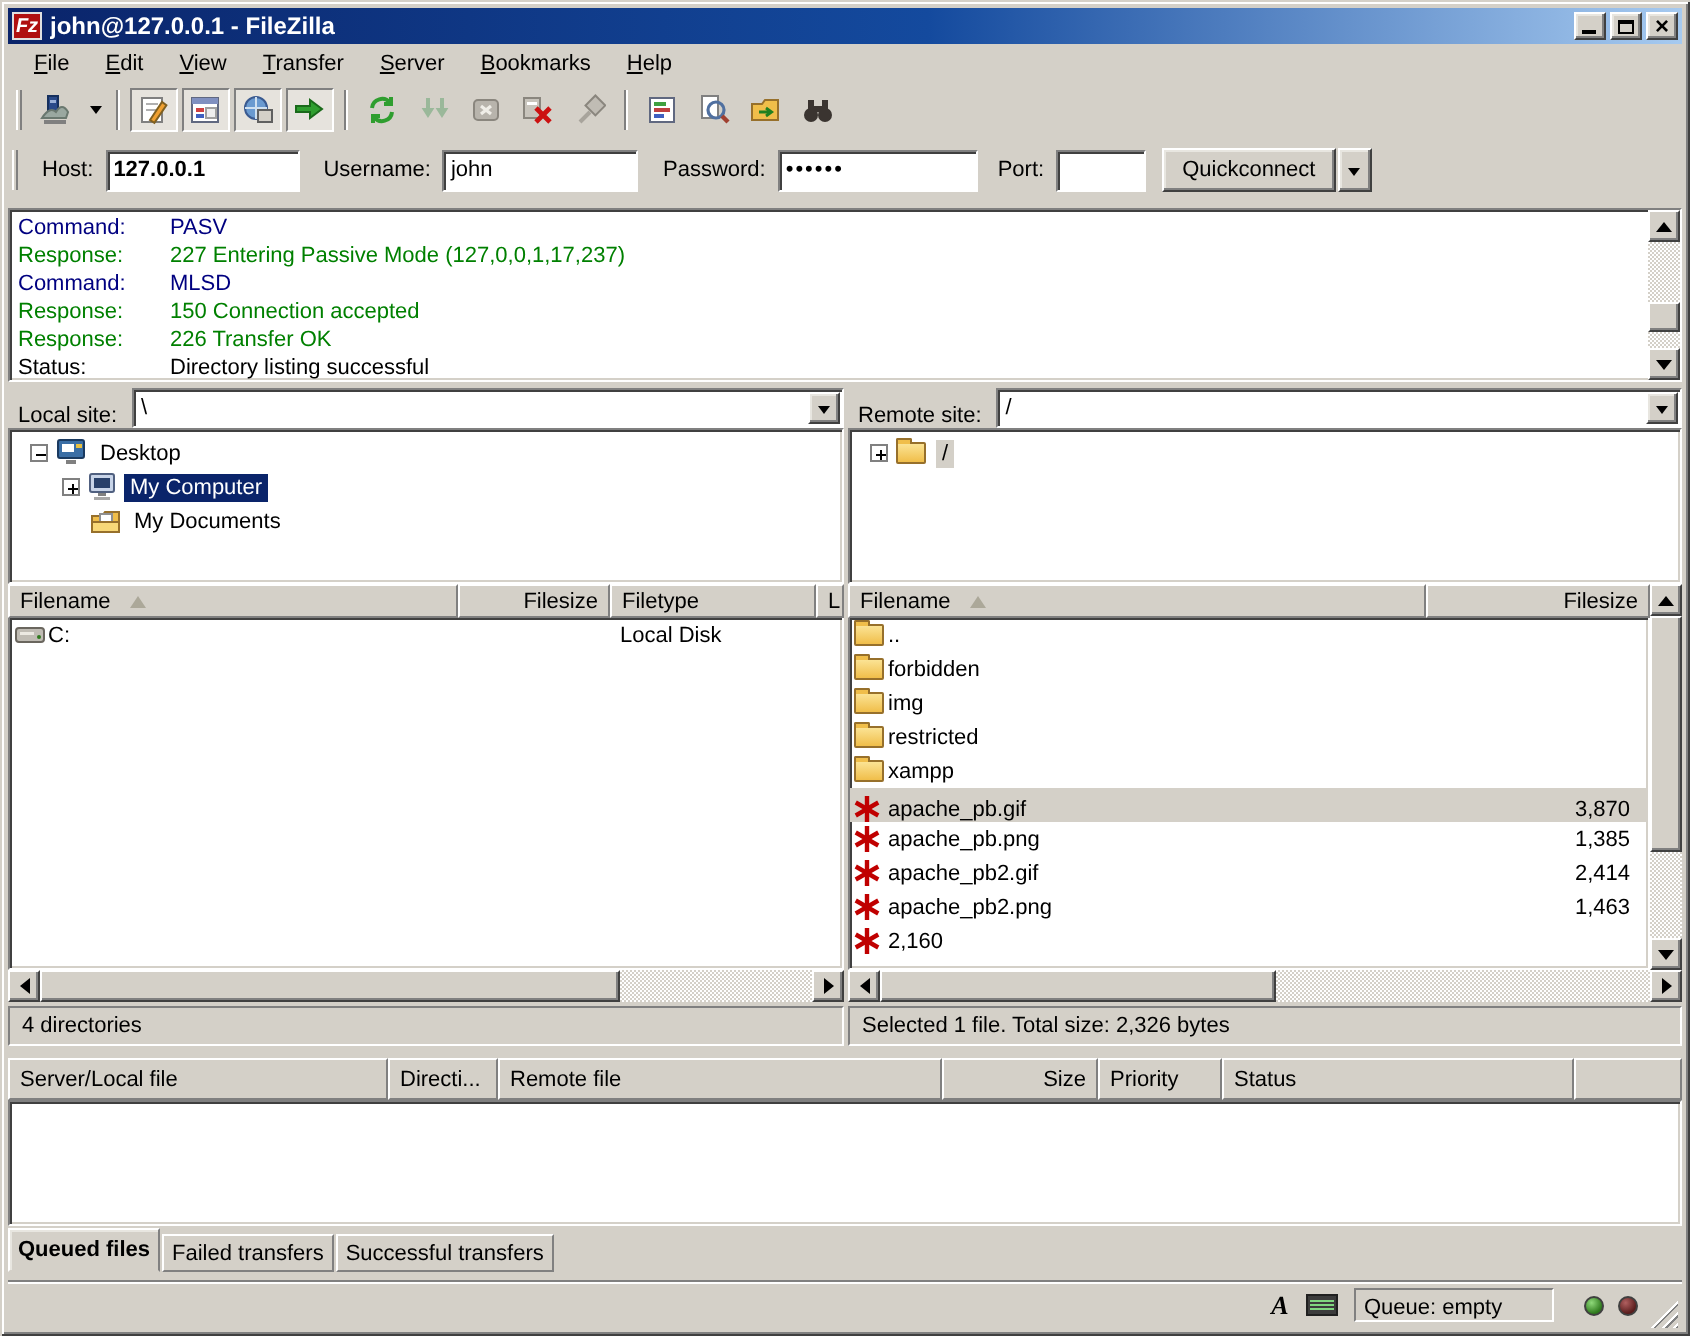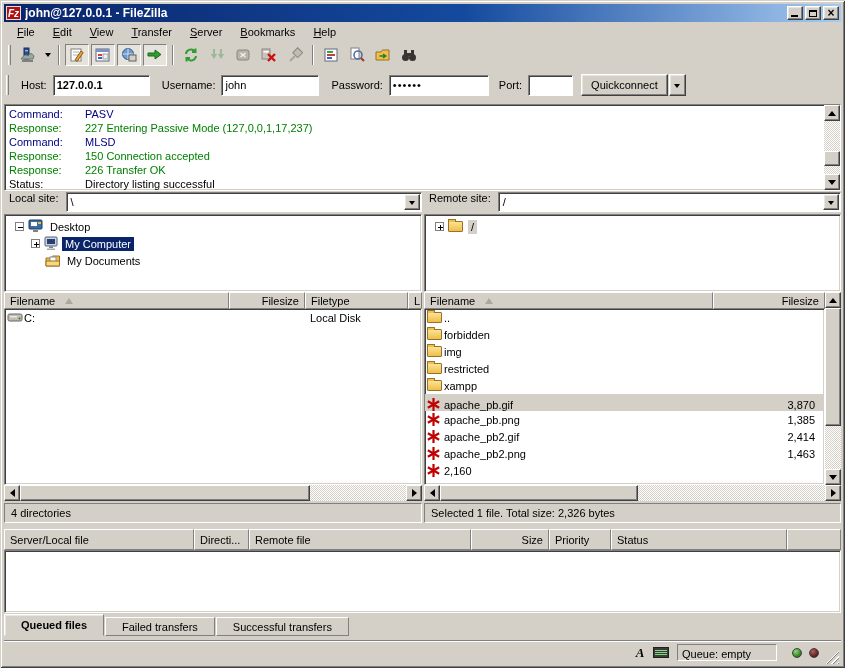--- a/index.html
+++ b/index.html
@@ -71,21 +71,21 @@
   .sb-thumb { position:absolute; background:#d4d0c8; border:1px solid; border-color:#ffffff #404040 #404040 #ffffff; box-shadow: inset -1px -1px 0 #808080; }
   .ar-up    { width:0;height:0;border:4px solid transparent;border-bottom:5px solid #000;margin-top:-4px; }
   .ar-down  { width:0;height:0;border:4px solid transparent;border-top:5px solid #000;margin-bottom:-4px; }
   .ar-left  { width:0;height:0;border:4px solid transparent;border-right:5px solid #000;margin-left:-4px; }
   .ar-right { width:0;height:0;border:4px solid transparent;border-left:5px solid #000;margin-right:-4px; }
 
   
   .pane { position:absolute; top:192px; height:331px; }
   .pane-local  { left:4px;  width:418px; }
   .pane-remote { left:424px; width:417px; }
-  .site-bar { position:absolute; top:0; left:0; right:0; height:22px; display:flex; align-items:flex-start; }
+  .site-bar { position:absolute; top:0; left:0; right:0; height:22px; display:flex; align-items:flex-end; }
   .site-label { margin:0 7px 0 5px; white-space:nowrap; }
   .combo { flex:1; height:20px; background:#fff; border:1px solid; border-color:#808080 #ffffff #ffffff #808080;
     box-shadow: inset 1px 1px 0 #404040; position:relative; display:flex; align-items:center; padding:0 20px 0 4px; }
   .combo-arrow { position:absolute; right:1px; top:1px; width:16px; height:16px; display:flex; align-items:center; justify-content:center; }
 
   .tree-box { position:absolute; top:22px; left:0; right:0; height:78px; padding:3px 2px; overflow:hidden; }
   .tree-row { display:flex; align-items:center; height:17px; white-space:nowrap; }
   .expander { width:9px; height:9px; border:1px solid #808080; background:#fff; position:relative; flex:none; margin-right:4px; }
   .expander::before { content:""; position:absolute; left:2px; top:4px; width:5px; height:1px; background:#000; }
   .expander.plus::after { content:""; position:absolute; left:4px; top:2px; width:1px; height:5px; background:#000; }
@@ -109,21 +109,21 @@
 
   .icon-folder { position:relative; width:15px; height:11px; background:linear-gradient(#fbe394,#f0be4a);
     border:1px solid #97702b; border-radius:1px; display:inline-block; }
   .icon-folder::before { content:""; position:absolute; top:-3px; left:-1px; width:6px; height:2px;
     background:#f0be4a; border:1px solid #97702b; border-bottom:none; border-radius:1px 1px 0 0; }
 
   
   .queue-header { position:absolute; left:4px; right:4px; top:529px; height:21px; display:flex; }
   .queue-body { position:absolute; left:4px; right:4px; top:550px; height:63px; }
   .tabs { position:absolute; left:4px; top:614px; height:22px; display:flex; align-items:flex-end; }
-  .tab { height:19px; display:flex; align-items:center; padding:0 16px; background:#d4d0c8;
+  .tab { height:19px; display:flex; align-items:center; padding:0 4px; background:#d4d0c8;
     border:1px solid; border-color:#ffffff #808080 #808080 #ffffff; margin-right:1px; white-space:nowrap; }
   .tab.active { height:22px; font-weight:bold; border-bottom-color:#d4d0c8; box-shadow: inset 1px 1px 0 #e8e6e0; }
 
   
   .statusbar { position:absolute; left:4px; right:4px; bottom:4px; height:24px; border-top:1px solid #808080;
     box-shadow: 0 1px 0 #ffffff inset; display:flex; align-items:center; justify-content:flex-end; padding:0 2px; }
   .st-icon { width:18px; height:16px; display:flex; align-items:center; justify-content:center; margin-right:3px; }
   .ascii-a::before { content:"A"; font-family:"Liberation Serif",serif; font-style:italic; font-weight:bold; font-size:13px; }
   .speed-badge { width:16px; height:11px; background:#3c3c3c; border:1px solid #202020; display:flex; flex-direction:column; justify-content:space-evenly; padding:1px; }
   .speed-badge i { display:block; height:1px; background:#7fd77f; }

